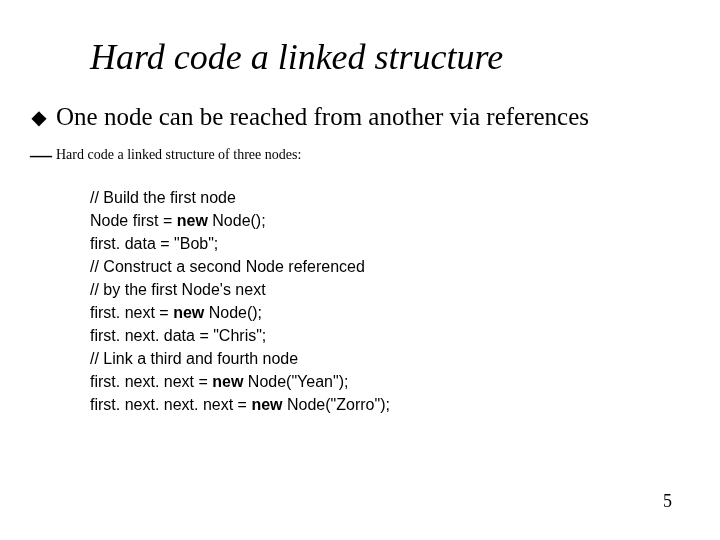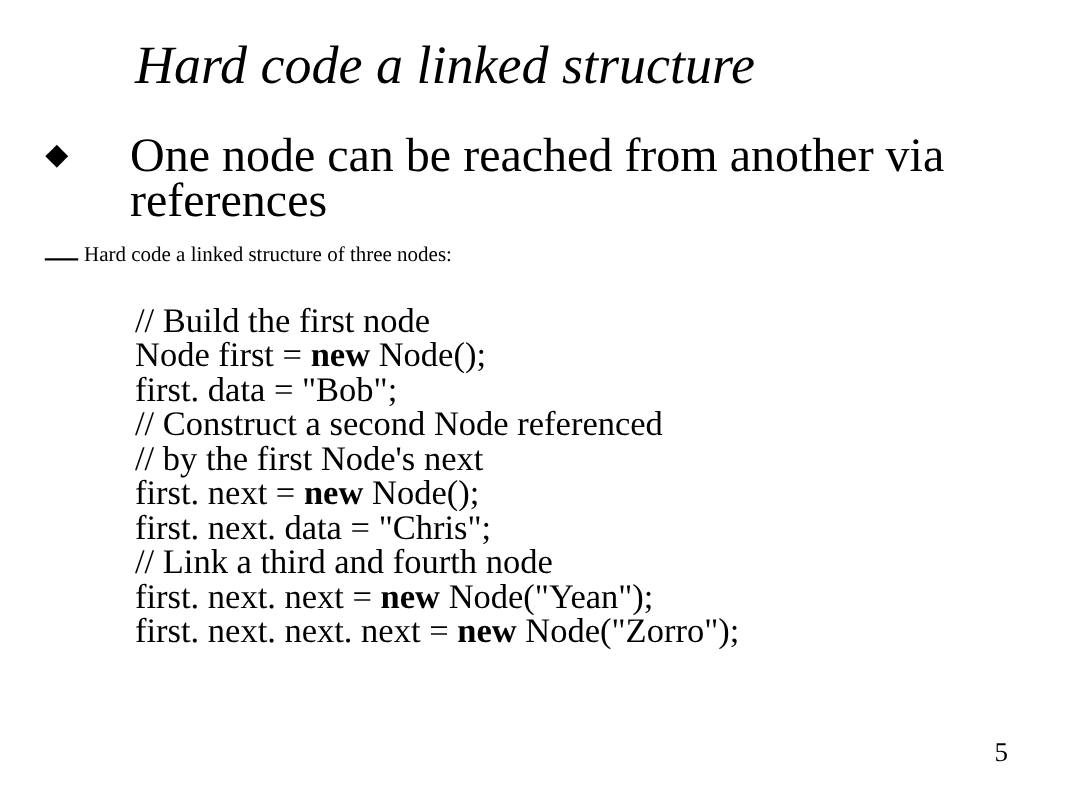--- a/index.html
+++ b/index.html
@@ -10,21 +10,21 @@
     background: #ffffff;
     font-family: "Times New Roman", Times, serif;
     color: #000000;
     position: relative;
   }
   .slide {
     width: 720px;
     height: 540px;
     position: relative;
     box-sizing: border-box;
-    padding: 22px 40px 0 40px;
+    padding: 36px 40px 0 40px;
   }
   .title {
     font-style: italic;
     font-size: 36px;
     font-weight: normal;
     margin: 0 0 24px 50px;
   }
   .bullet-row {
     display: flex;
     align-items: flex-start;
@@ -32,45 +32,44 @@
     margin-bottom: 10px;
   }
   .bullet-sym {
     font-size: 20px;
     line-height: 30px;
     margin-right: 8px;
     width: 18px;
     text-align: center;
   }
   .bullet-text {
-    font-size: 32px;
+    font-size: 25px;
     line-height: 30px;
-    margin-left: 33px;
   }
   .subbullet-row {
     display: flex;
     align-items: flex-start;
     margin-left: -10px;
     margin-bottom: 18px;
   }
   .subbullet-sym {
     font-size: 22px;
     line-height: 26px;
     margin-right: 8px;
     width: 18px;
     text-align: center;
     font-weight: bold;
   }
   .subbullet-text {
     font-size: 14px;
     line-height: 26px;
   }
   .code-block {
-    font-family: Liberation Serif, serif;
-    font-size: 23px;
+    font-family: Liberation Sans, sans-serif;
+    font-size: 16px;
     line-height: 23px;
     white-space: pre;
     margin-left: 50px;
   }
   .code-line .kw {
     font-weight: bold;
   }
   .page-num {
     position: absolute;
     right: 48px;

